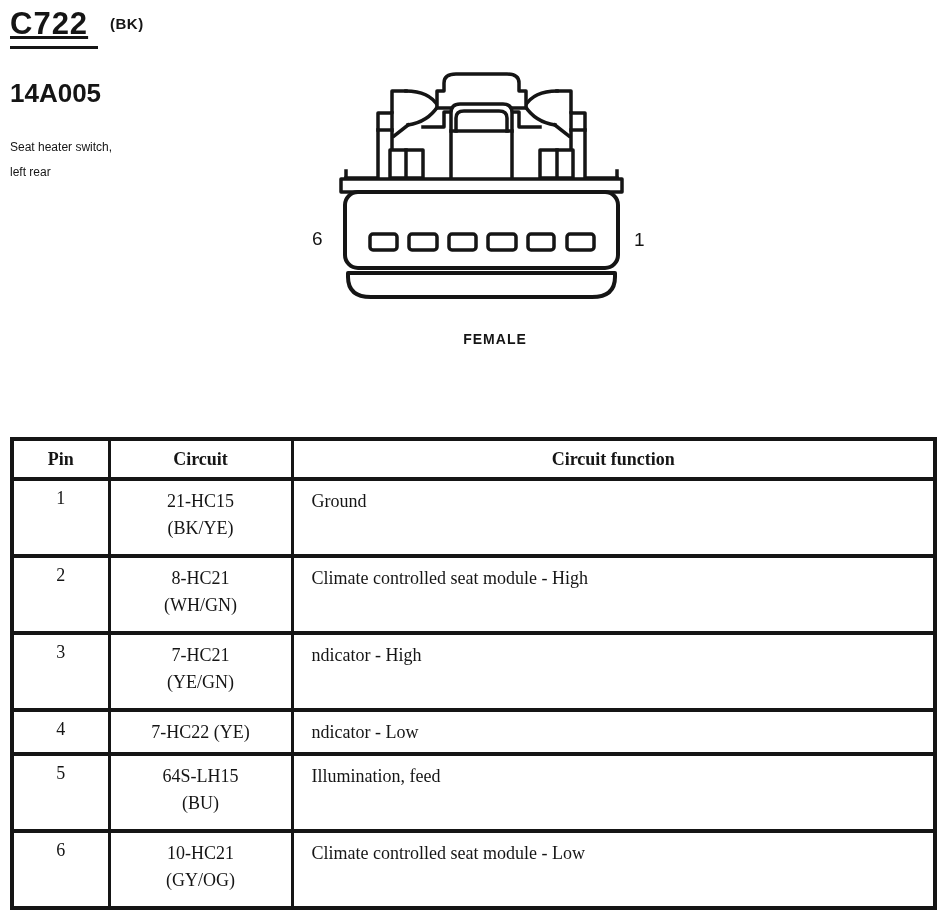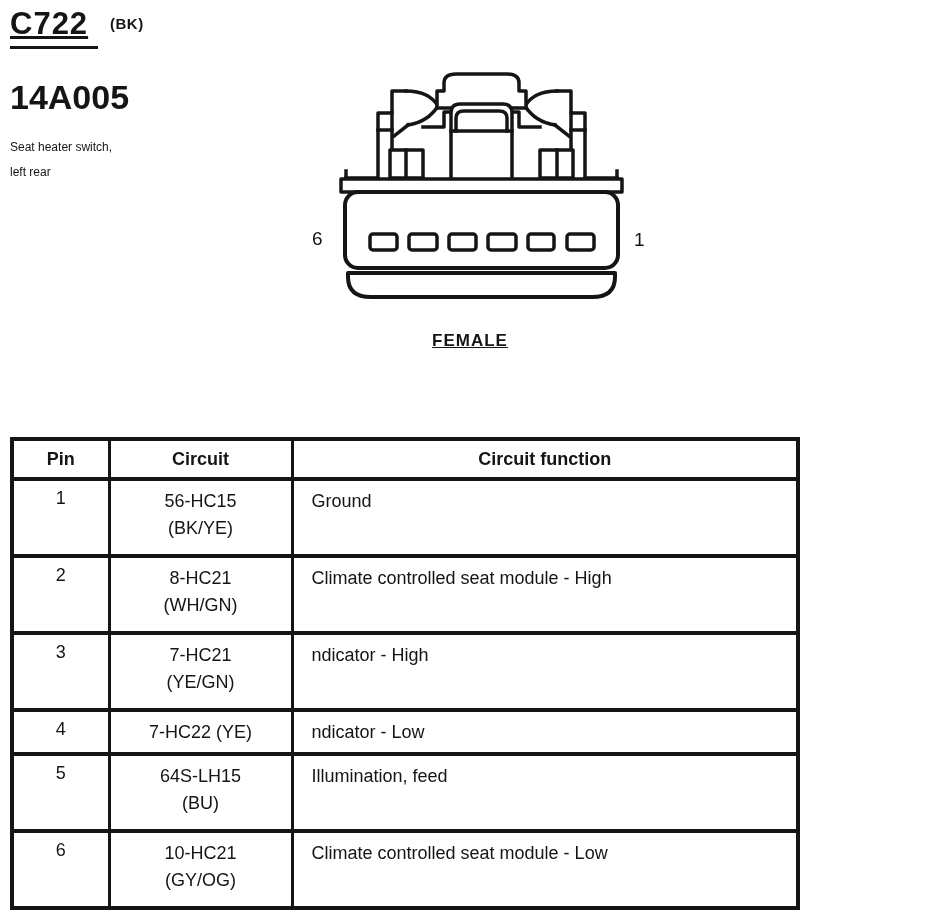--- a/index.html
+++ b/index.html
@@ -7,35 +7,35 @@
   body {
     width:948px; height:919px; position:relative; overflow:hidden;
     font-family:"Liberation Sans", sans-serif; color:#151515;
   }
   .abs { position:absolute; }
 
   
   .conn-id { left:10px; top:6px; font-size:31px; font-weight:bold; letter-spacing:1px;text-decoration:underline; }
   .conn-underline { left:10px; top:46px; width:88px; height:3px; background:#151515; }
   .conn-color { left:110px; top:15px; font-size:15px; font-weight:bold; letter-spacing:0.5px; }
-  .part-no { left:10px; top:78px; font-size:34px; font-weight:bold; }
+  .part-no { left:10px; top:78px; font-size:26px; font-weight:bold; }
   .descr { left:10px; top:135px; font-size:12px; line-height:25px; }
 
   
   .connector-svg { left:330px; top:60px; }
   .pin-label { font-size:19px; }
   .pin-label-6 { left:312px; top:228px; }
   .pin-label-1 { left:634px; top:229px; }
-  .female { left:375px; top:331px; width:190px; text-align:center;
-            font-size:17px; font-weight:bold; letter-spacing:1px;text-decoration:underline; }
+  .female { left:400px; top:331px; width:190px; text-align:center;
+            font-size:14px; font-weight:bold; letter-spacing:1px; }
 
   
   table.pinout {
-    position:absolute; left:10px; top:437px; width:790px;
-    border-collapse:collapse; table-layout:fixed;
+    position:absolute; left:10px; top:437px; width:927px;
+    border-collapse:collapse; table-layout:fixed;font-family:Liberation Serif, serif;
   }
   table.pinout col.w-pin { width:97px; }
   table.pinout col.w-circuit { width:183px; }
   table.pinout th, table.pinout td {
     border:3px solid #151515; border-top-width:4px; border-bottom-width:4px;
     vertical-align:top; font-size:18px; overflow:hidden;
   }
   table.pinout { border:4px solid #151515; }
   table.pinout th {
     height:40px; vertical-align:middle; text-align:center;
@@ -115,21 +115,21 @@
     <tr>
       <th>Pin</th>
       <th>Circuit</th>
       <th>Circuit function</th>
     </tr>
   </thead>
   <tbody id="pinout-body">
   <tr class="h-tall">
     <td class="c-pin">1</td>
     <td class="c-circuit">
-      <div>56-HC15</div>
+      <div>21-HC15</div>
       <div>(BK/YE)</div>
     </td>
     <td class="c-func">Ground</td>
   </tr>
 
   <tr class="h-tall">
     <td class="c-pin">2</td>
     <td class="c-circuit">
       <div>8-HC21</div>
       <div>(WH/GN)</div>

